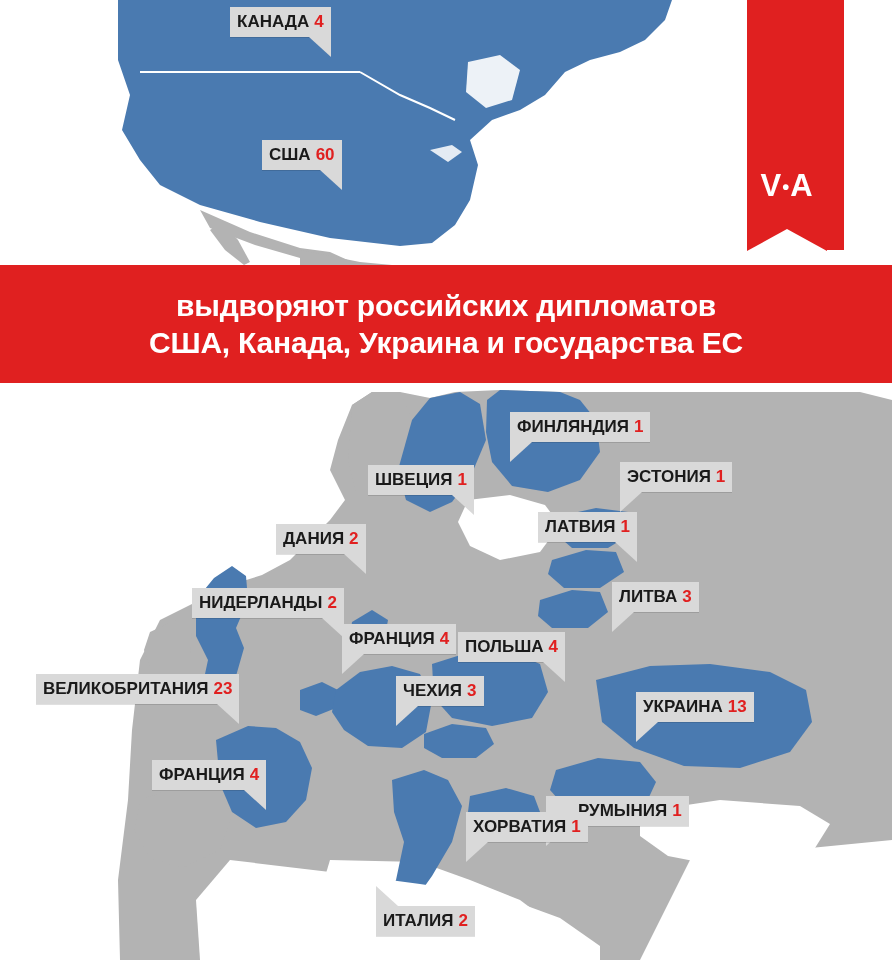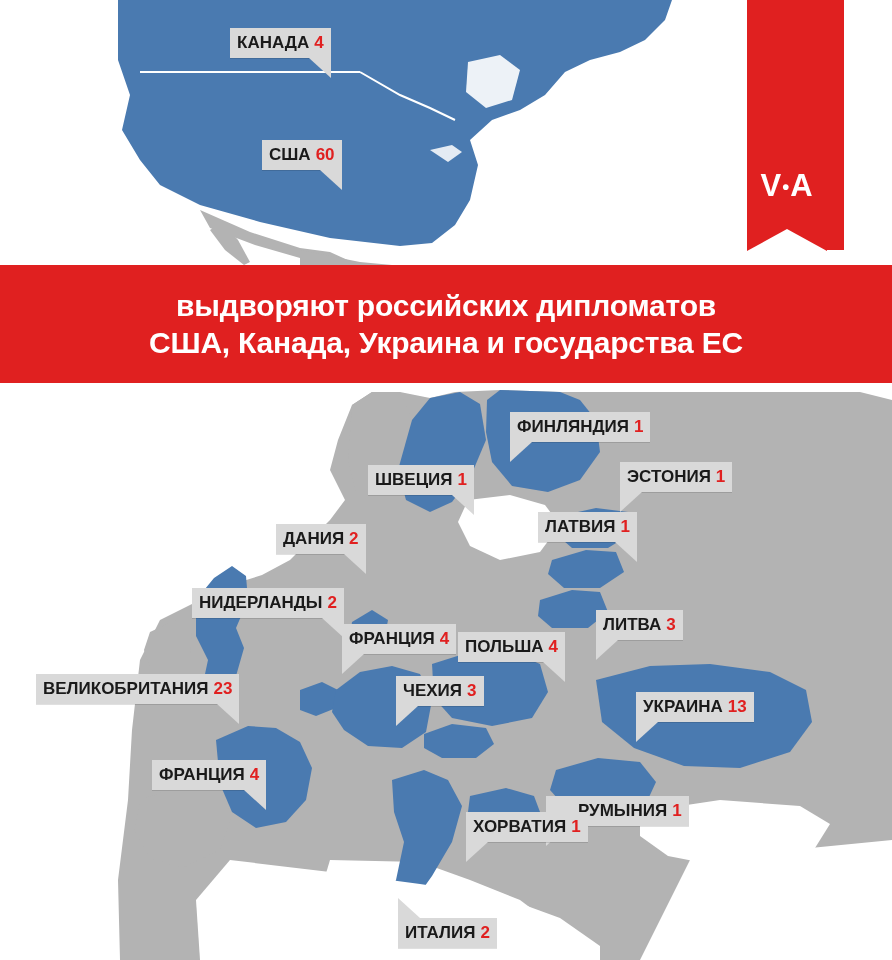--- a/index.html
+++ b/index.html
@@ -121,21 +121,21 @@
     <span>V</span><span class="dot">•</span><span>A</span>
   </div>
   <div class="notch"></div>
 </div>
 
 <div class="headline-band">
   <div class="line">выдворяют российских дипломатов</div>
   <div class="line">США, Канада, Украина и государства ЕС</div>
 </div>
 
-<div class="label" style="left:230px;top:28px;">
+<div class="label" style="left:230px;top:7px;">
   <span>КАНАДА</span><span class="num">4</span>
   <span class="pointer p-br"></span>
 </div>
 
 <div class="label" style="left:246px;top:140px;margin-left:16px;">
   <span>США</span><span class="num">60</span>
   <span class="pointer p-br"></span>
 </div>
 
 <div class="label" style="left:510px;top:412px;">
@@ -156,21 +156,21 @@
 <div class="label" style="left:538px;top:512px;">
   <span>ЛАТВИЯ</span><span class="num">1</span>
   <span class="pointer p-br"></span>
 </div>
 
 <div class="label" style="left:276px;top:524px;">
   <span>ДАНИЯ</span><span class="num">2</span>
   <span class="pointer p-br"></span>
 </div>
 
-<div class="label" style="left:596px;top:582px;margin-top:28px;">
+<div class="label" style="left:612px;top:582px;">
   <span>ЛИТВА</span><span class="num">3</span>
   <span class="pointer p-bl"></span>
 </div>
 
 <div class="label" style="left:192px;top:588px;">
   <span>НИДЕРЛАНДЫ</span><span class="num">2</span>
   <span class="pointer p-br"></span>
 </div>
 
 <div class="label" style="left:342px;top:624px;">
@@ -206,16 +206,16 @@
 <div class="label" style="left:546px;top:796px;padding-left:32px;">
   <span>РУМЫНИЯ</span><span class="num">1</span>
   <span class="pointer p-bl"></span>
 </div>
 
 <div class="label" style="left:466px;top:812px;">
   <span>ХОРВАТИЯ</span><span class="num">1</span>
   <span class="pointer p-bl"></span>
 </div>
 
-<div class="label" style="left:398px;top:906px;margin-top:12px;">
+<div class="label" style="left:376px;top:906px;">
   <span>ИТАЛИЯ</span><span class="num">2</span>
   <span class="pointer p-tl"></span>
 </div>
 
 </body></html>

